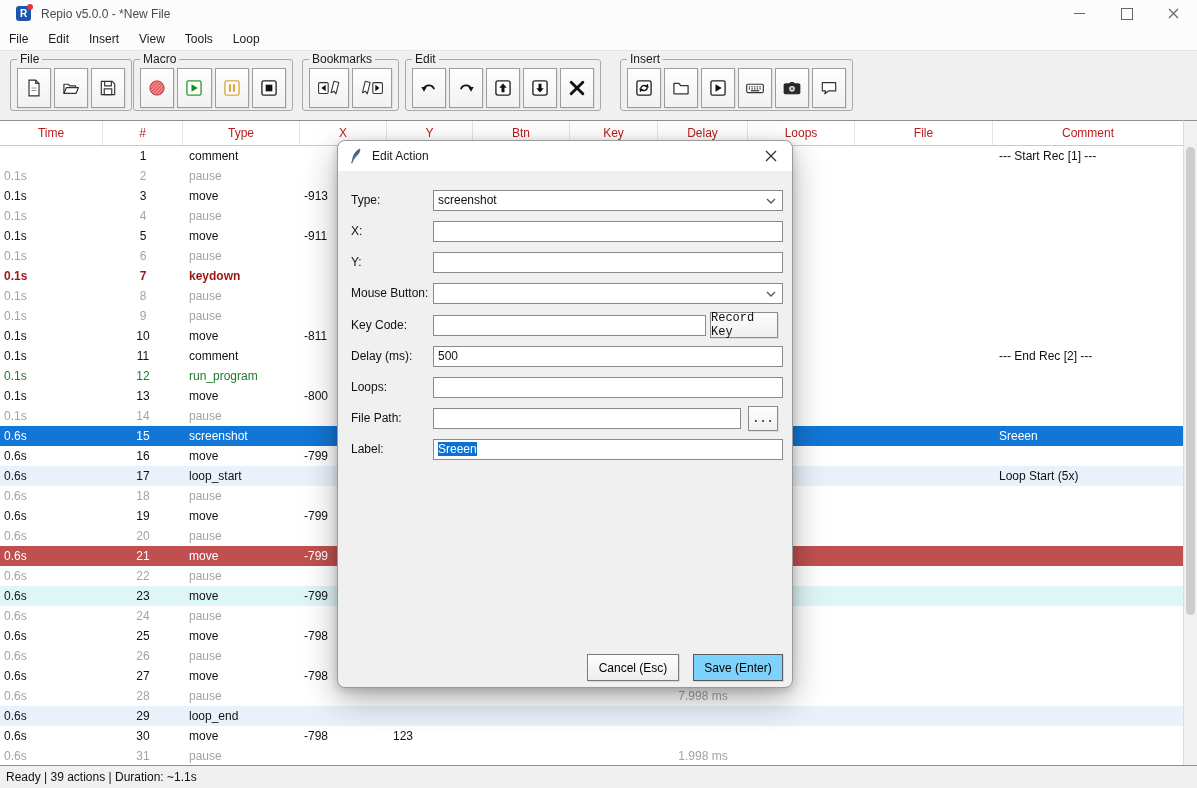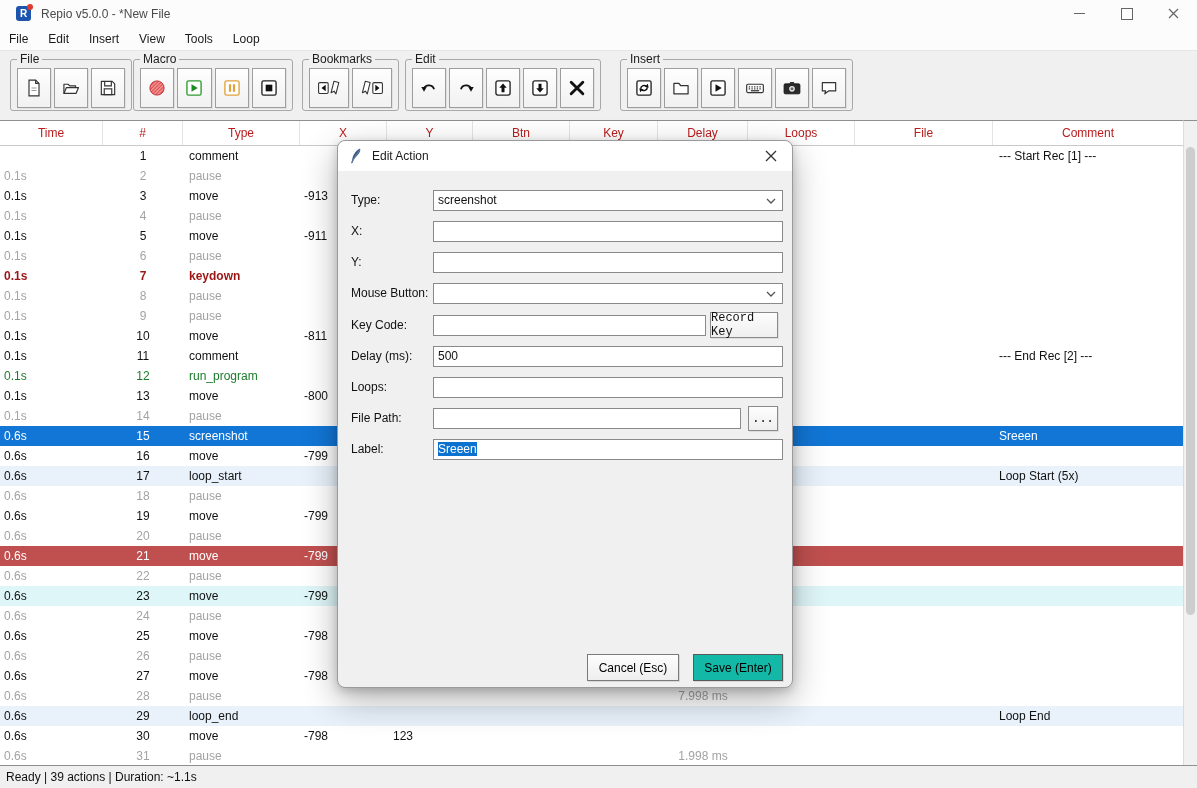--- a/index.html
+++ b/index.html
@@ -83,21 +83,21 @@
   .fld-label{position:absolute;left:13px;font-size:12px;color:#111;}
   .entry{position:absolute;left:95px;width:350px;height:21px;background:#fff;border:1px solid #8a8a8a;box-sizing:border-box;
          font-size:12px;line-height:19px;padding-left:4px;color:#111;}
   .combo .chev{position:absolute;right:6px;top:7px;}
   .sel-text{background:#0b72d0;color:#fff;}
   .mini-btn{position:absolute;background:linear-gradient(#fdfdfd,#efefef);border:1px solid #8a8a8a;font-size:12px;color:#111;
             display:flex;align-items:center;justify-content:center;box-sizing:border-box;box-shadow:1px 1px 0 rgba(0,0,0,.08);font-family:Liberation Mono, monospace;}
   .dlg-btn{position:absolute;top:513px;height:27px;font-size:12px;display:flex;align-items:center;justify-content:center;
            border:1px solid #7a7a7a;box-sizing:border-box;box-shadow:1px 1px 0 rgba(0,0,0,.10);}
   .btn-cancel{left:249px;width:92px;background:linear-gradient(#fdfdfd,#eeeeee);}
-  .btn-save{left:355px;width:90px;background:#14b8a6;border:1px solid #5a5a5a;}
+  .btn-save{left:355px;width:90px;background:#7dd3fc;border:1px solid #5a5a5a;}
 </style>
 </head>
 <body>
 
 <div class="screen">
 
   <div class="titlebar">
     <div class="app-icon">R</div>
     <div class="title-text">Repio v5.0.0 - *New File</div>
     <div class="win-controls">
@@ -678,21 +678,20 @@
           <div class="cell col-0 c-time">0.6s</div>
           <div class="cell col-1 c-num">29</div>
           <div class="cell col-2 c-type">loop_end</div>
           <div class="cell col-3 c-x"></div>
           <div class="cell col-4 c-y"></div>
           <div class="cell col-5 c-btn"></div>
           <div class="cell col-6 c-key"></div>
           <div class="cell col-7 c-delay"></div>
           <div class="cell col-8 c-loops"></div>
           <div class="cell col-9 c-file"></div>
-          <div class="cell col-10 c-comment">Loop End</div>
         </div>
         <div class="trow style-normal">
           <div class="cell col-0 c-time">0.6s</div>
           <div class="cell col-1 c-num">30</div>
           <div class="cell col-2 c-type">move</div>
           <div class="cell col-3 c-x">-798</div>
           <div class="cell col-4 c-y">123</div>
           <div class="cell col-5 c-btn"></div>
           <div class="cell col-6 c-key"></div>
           <div class="cell col-7 c-delay"></div>

